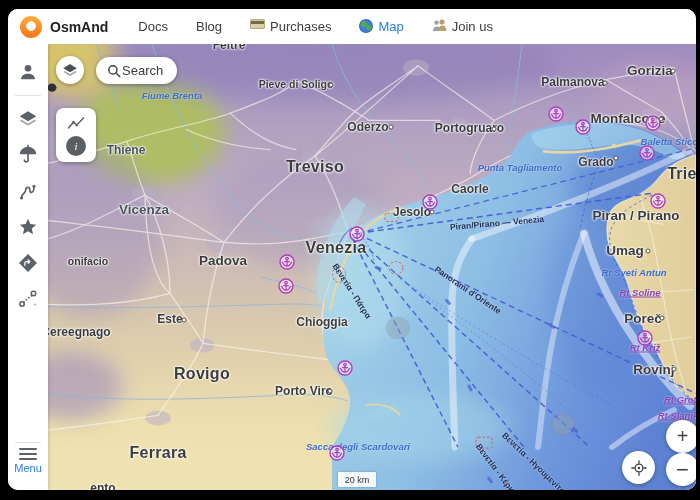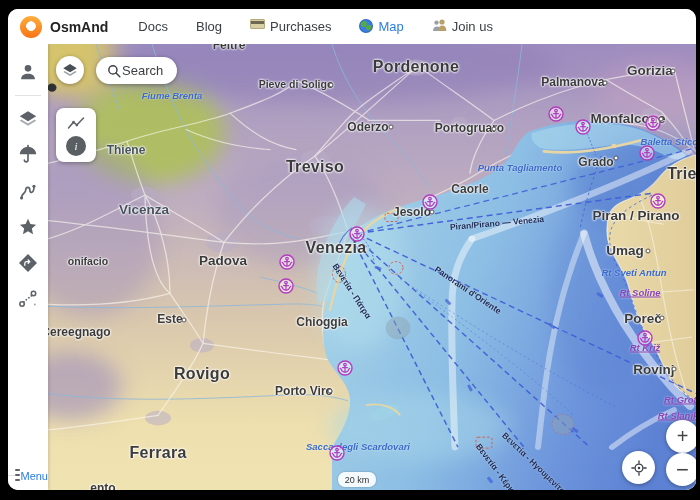--- a/index.html
+++ b/index.html
@@ -13,21 +13,21 @@
   .nav-item{display:flex;gap:5px;cursor:pointer;}
   .nav-item.active{color:#2a7de1;}
   .card-icon{width:15px;height:10px;border-radius:2px;background:#d9cfa4;box-shadow:inset 0 0 0 1px #b3a87e;position:relative;display:inline-block;}
   .card-icon::after{content:"";position:absolute;left:1px;right:1px;top:2px;height:3px;background:#6e6753;}
   .globe-icon{width:14px;height:14px;border-radius:50%;display:inline-block;background:radial-gradient(circle at 33% 35%,#55a84e 0 3px,rgba(0,0,0,0) 3.4px),radial-gradient(circle at 70% 62%,#55a84e 0 2.6px,rgba(0,0,0,0) 3px),#3b7de0;box-shadow:inset 0 0 0 1px #2f66b8;}
   
   .wbody{display:flex;height:446px;}
   .sidebar{width:40px;background:#fff;display:flex;flex-direction:column;align-items:center;padding-top:10px;box-shadow:1px 0 3px rgba(0,0,0,.15);position:relative;z-index:20;}
   .sb-icon{width:24px;height:24px;display:flex;align-items:center;justify-content:center;margin:6px 0;cursor:pointer;}
   .sb-div{width:26px;height:1px;background:#e2e2e2;margin:5px 0;}
-  .sb-bottom{margin-top:auto;display:flex;flex-direction:row;align-items:center;width:100%;padding-bottom:8px;}
+  .sb-bottom{margin-top:auto;display:flex;flex-direction:column;align-items:center;width:100%;padding-bottom:16px;}
   .menu-label{font-size:11px;color:#2a7de1;margin-top:2px;}
   .burger{width:18px;height:12px;display:flex;flex-direction:column;justify-content:space-between;cursor:pointer;}
   .burger span{height:2px;background:#5d6268;border-radius:1px;}
   
   .map{position:relative;flex:1;overflow:hidden;background:#cdbda4;}
   .map svg.base{position:absolute;left:0;top:0;}
   #map-labels{position:absolute;inset:0;pointer-events:none;z-index:5;}
   .lbl{position:absolute;transform:translate(-50%,-50%);font-weight:bold;color:#3b3b3b;white-space:nowrap;text-shadow:0 0 2px #fff,0 0 2px #fff,0 0 3px rgba(255,255,255,.85);}
   .s-xl{font-size:16px;letter-spacing:.3px;}
   .s-lg{font-size:13.5px;}
@@ -43,21 +43,21 @@
   
   .ctl{position:absolute;background:#fff;box-shadow:0 1px 4px rgba(0,0,0,.35);z-index:10;}
   .btn-circle{border-radius:50%;display:flex;align-items:center;justify-content:center;cursor:pointer;}
   .layers-btn{left:8px;top:12px;width:28px;height:28px;}
   .search-pill{left:40px;top:13px;height:27px;border-radius:14px;display:flex;align-items:center;padding:0 14px 0 10px;font-size:13px;color:#3c4043;cursor:pointer;margin-left:8px;}
   .side-panel{left:8px;top:64px;width:40px;height:54px;border-radius:8px;display:flex;flex-direction:column;align-items:center;justify-content:space-around;padding:4px 0;box-sizing:border-box;}
   .info-btn{width:20px;height:20px;border-radius:50%;background:#5a5f63;color:#fff;font-size:11px;font-family:"Liberation Serif",serif;font-style:italic;display:flex;align-items:center;justify-content:center;cursor:pointer;}
   .zoom-in{left:618px;top:376px;width:33px;height:33px;font-size:20px;color:#444;}
   .zoom-out{left:618px;top:409px;width:33px;height:33px;font-size:22px;color:#444;}
   .locate{left:574px;top:407px;width:33px;height:33px;}
-  .scale-box{left:290px;top:428px;width:38px;height:15px;border-radius:7px;background:rgba(255,255,255,.9);box-shadow:0 0 2px rgba(0,0,0,.3);font-size:9px;color:#333;display:flex;align-items:center;justify-content:center;z-index:10;}
+  .scale-box{left:290px;top:428px;width:38px;height:15px;border-radius:1px;background:rgba(255,255,255,.9);box-shadow:0 0 2px rgba(0,0,0,.3);font-size:9px;color:#333;display:flex;align-items:center;justify-content:center;z-index:10;}
   .attribution{position:absolute;left:7px;top:429px;background:rgba(255,255,255,.75);border-radius:8px;padding:2px 7px;font-size:9px;color:#555;z-index:10;white-space:nowrap;}
   .attribution a{color:#2a7de1;text-decoration:none;cursor:pointer;}
 </style>
 </head>
 <body>
 
 <div class="page">
   <div class="window">
 
     <header class="topbar">
@@ -329,21 +329,20 @@
           <circle cx="398" cy="356" r="12" fill="#8fa3b2" opacity="0.45" stroke="#7d93a4" stroke-opacity="0.6"></circle>
           <circle cx="563" cy="462" r="11" fill="#8fa3b2" opacity="0.45" stroke="#d85a4a" stroke-width="1" stroke-dasharray="2.5,2"></circle>
 
           <circle cx="52" cy="92" r="4.5" fill="#2e3235"></circle>
         </svg>
 
         <div id="map-labels">
             <span class="lbl s-md" style="left: 181px; top: 1px;">Feltre</span>
             <span class="lbl s-sm" style="left: 248px; top: 40px;">Pieve di Soligo</span>
             <span class="lbl s-md" style="left: 320px; top: 83px;">Oderzo</span>
-            <span class="lbl s-xl" style="left: 368px; top: 23px;">Pordenone</span>
             <span class="lbl s-lg" style="left: 602px; top: 26px;">Gorizia</span>
             <span class="lbl s-md" style="left: 525px; top: 38px;">Palmanova</span>
             <span class="lbl s-lg" style="left: 580px; top: 74px;">Monfalcone</span>
             <span class="lbl s-md" style="left: 411px; top: 84px; padding-left: 21px;">Portogruaro</span>
             <span class="lbl s-xl" style="left: 267px; top: 123px;">Treviso</span>
             <span class="lbl s-md" style="left: 548px; top: 118px;">Grado</span>
             <span class="lbl s-xl" style="left: 646px; top: 130px;">Trieste</span>
             <span class="lbl s-md" style="left: 422px; top: 145px; text-align: center;">Caorle</span>
             <span class="lbl s-md" style="left: 364px; top: 168px;">Jesolo</span>
             <span class="lbl s-lg" style="left: 588px; top: 171px;">Piran / Pirano</span>

